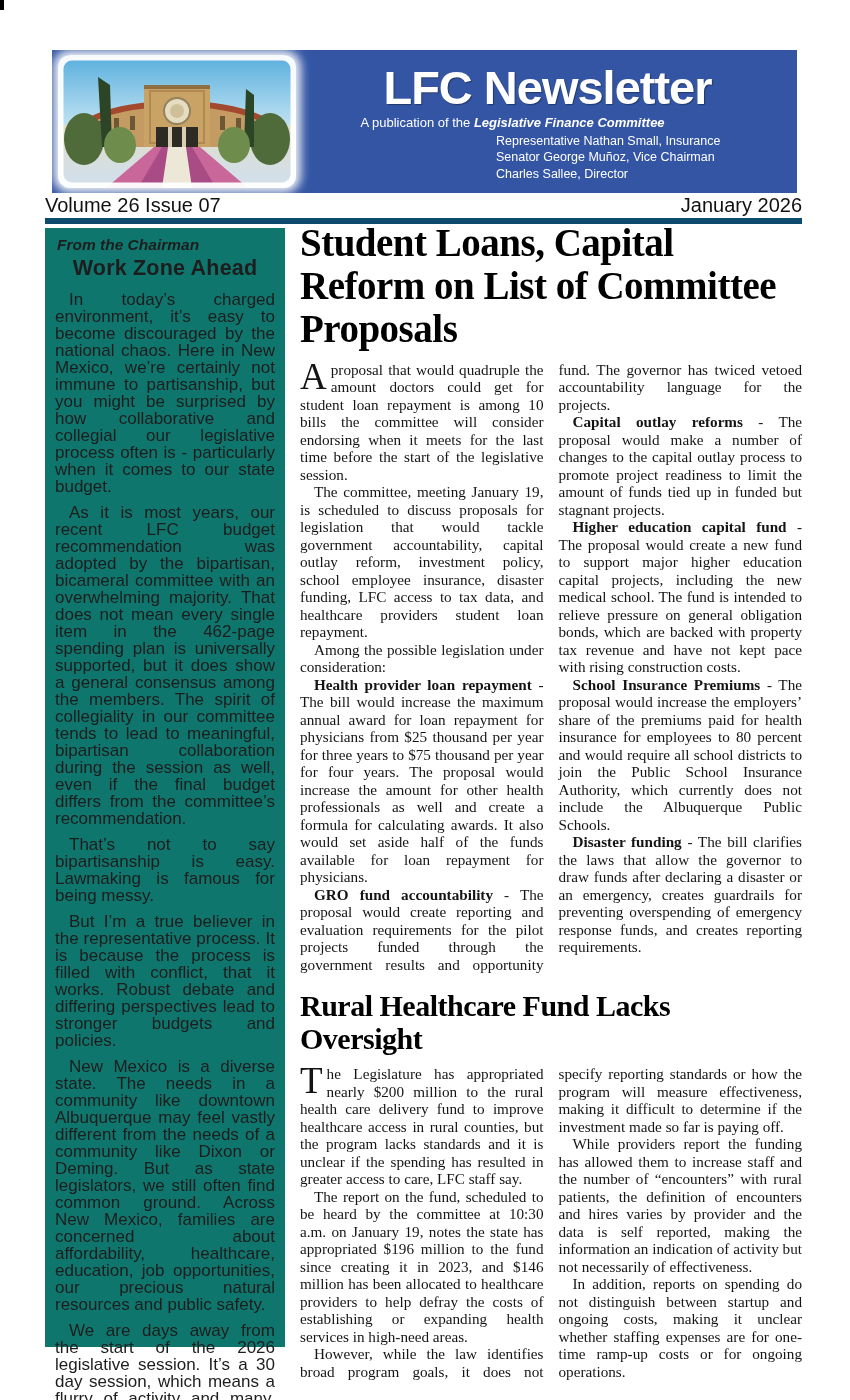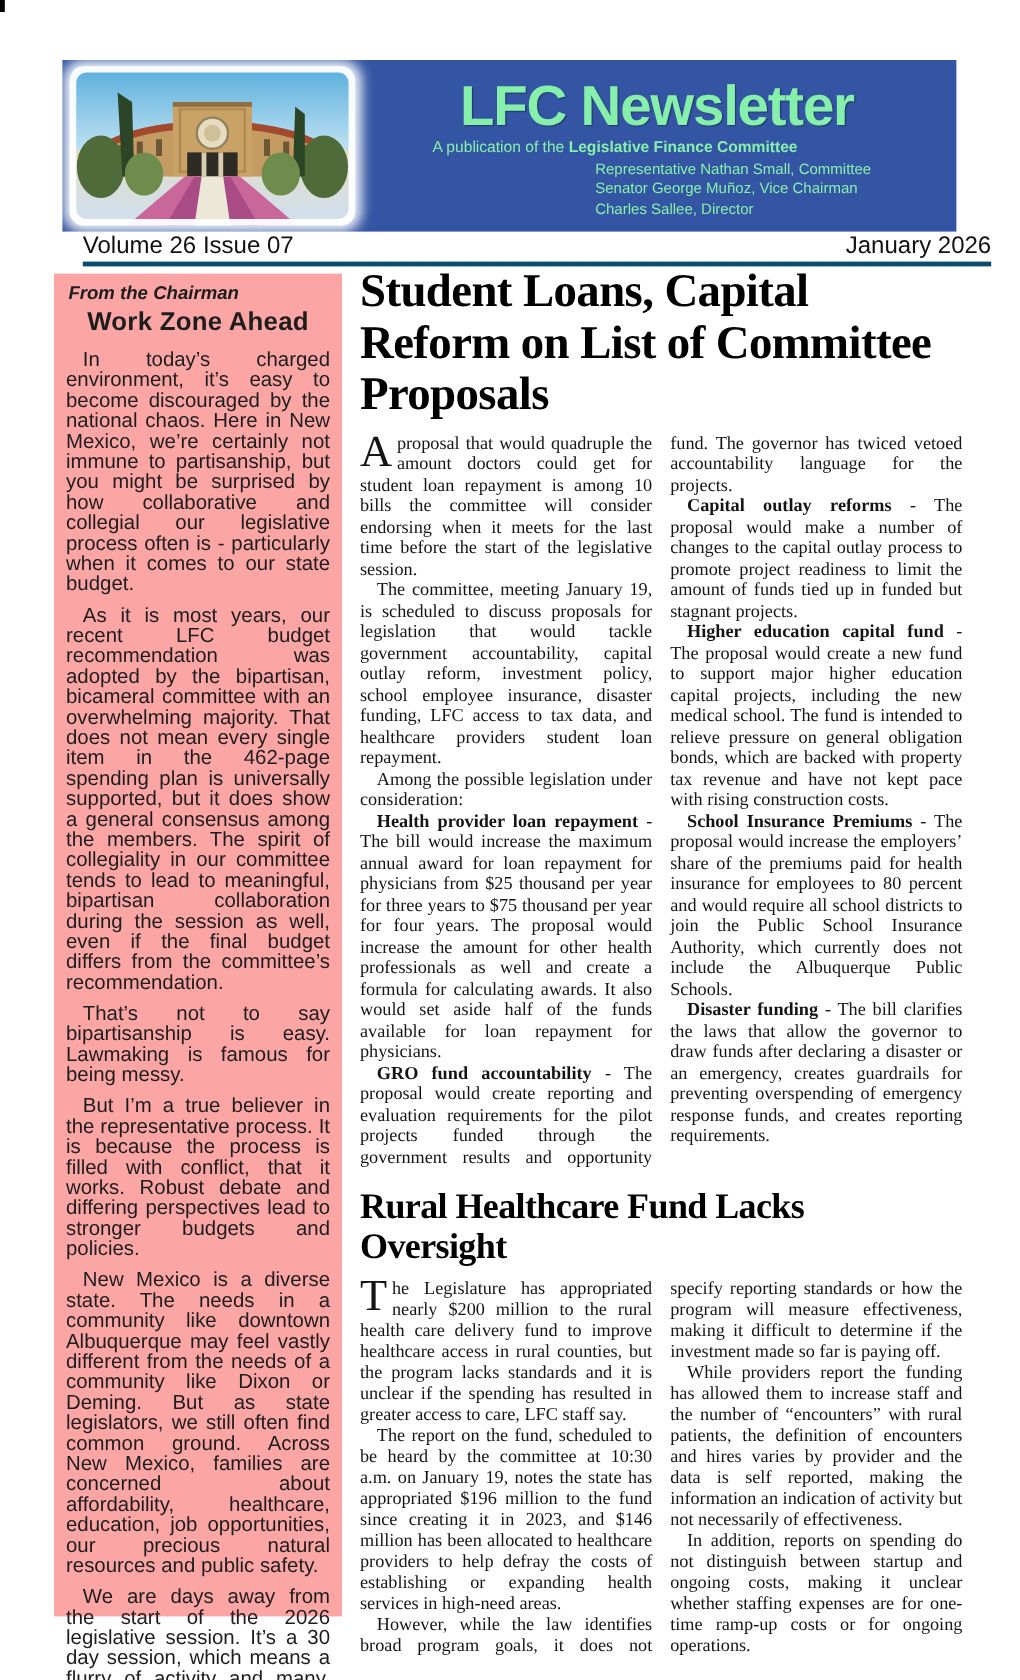--- a/index.html
+++ b/index.html
@@ -5,38 +5,38 @@
   html,body{margin:0;padding:0;background:#ffffff;}
   #page{position:relative;width:850px;height:1400px;background:#ffffff;overflow:hidden;
         font-family:"Liberation Sans",sans-serif;color:#111;}
   #corner-artifact{position:absolute;left:0;top:0;width:4px;height:10px;background:#000;}
 
   
   #banner{position:absolute;left:52px;top:50px;width:745px;height:143px;background:#3355A3;}
   #capitol-frame{position:absolute;left:6px;top:5px;width:238px;height:133px;border-radius:12px;
         background:#fff;box-shadow:0 0 10px 5px rgba(255,255,255,0.9);padding:0;overflow:hidden;}
   #capitol-frame svg{display:block;border-radius:12px;}
-  #banner-right{position:absolute;left:258px;top:14px;width:475px;color:#86efac;}
+  #banner-right{position:absolute;left:258px;top:14px;width:475px;color:#ffffff;}
   #nl-title{font-weight:bold;font-size:47px;letter-spacing:-1px;text-align:center;line-height:1.0;
         text-shadow:1px 1px 1px rgba(0,0,0,0.35);white-space:nowrap;}
   #nl-subtitle{font-size:13px;text-align:center;margin-top:4px;margin-right:70px;}
-  #nl-subtitle b{font-weight:bold;}
+  #nl-subtitle b{font-weight:bold;font-style:italic;}
   #officers{font-size:12.5px;line-height:1.3;margin-top:3px;margin-left:186px;}
 
   
   #masthead{position:absolute;left:45px;top:194px;width:757px;height:24px;
-        border-bottom:4px solid #0c4a6e;font-size:20px;line-height:22px;margin-left:24px;}
+        border-bottom:6px solid #0c4a6e;font-size:20px;line-height:22px;}
   #volume{float:left;}
   #issue-date{float:right;}
 
   
   #content{position:absolute;left:45px;top:228px;width:757px;display:flex;gap:15px;}
 
   
-  #sidebar{width:240px;min-width:240px;height:1119px;background:#fca5a5;box-sizing:border-box;
+  #sidebar{width:240px;min-width:240px;height:1119px;background:#0f766e;box-sizing:border-box;
         padding:8px 10px 10px 10px;color:#1d1d1d;}
   #sidebar-kicker{font-weight:bold;font-style:italic;font-size:15.5px;margin-left:2px;}
   #sidebar-title{font-weight:bold;font-size:21.5px;text-align:center;margin:2px 0 10px 0;letter-spacing:0.2px;}
   .side-p{font-size:17px;line-height:17px;text-align:justify;text-indent:14px;margin:0 0 9px 0;}
 
   
   #main{flex:1;font-family:"Liberation Serif",serif;color:#141414;}
   .headline{font-weight:bold;line-height:1.1;color:#000;letter-spacing:-0.5px;}
   #article1-title{font-size:39px;margin:-6px 0 10px 0;}
   #article2-title{font-size:30px;margin:16px 12px 10px 0;}
@@ -104,21 +104,21 @@
         <polygon points="186,92 188,34 196,40 196,92" fill="#2C4526"></polygon>
         <ellipse cx="176" cy="90" rx="16" ry="18" fill="#6E8C4C"></ellipse>
 
         <rect x="2" y="2" width="234" height="129" rx="12" fill="none" stroke="#ffffff" stroke-width="7" opacity="0.95"></rect>
       </svg>
     </div>
     <div id="banner-right">
       <div id="nl-title">LFC Newsletter</div>
       <div id="nl-subtitle"><span>A publication of the </span><b>Legislative Finance Committee</b></div>
       <div id="officers">
-        <div>Representative Nathan Small, Committee</div>
+        <div>Representative Nathan Small, Insurance</div>
         <div>Senator George Muñoz, Vice Chairman</div>
         <div>Charles Sallee, Director</div>
       </div>
     </div>
   </div>
 
   <div id="masthead">
     <span id="volume">Volume 26 Issue 07</span>
     <span id="issue-date">January 2026</span>
   </div>

